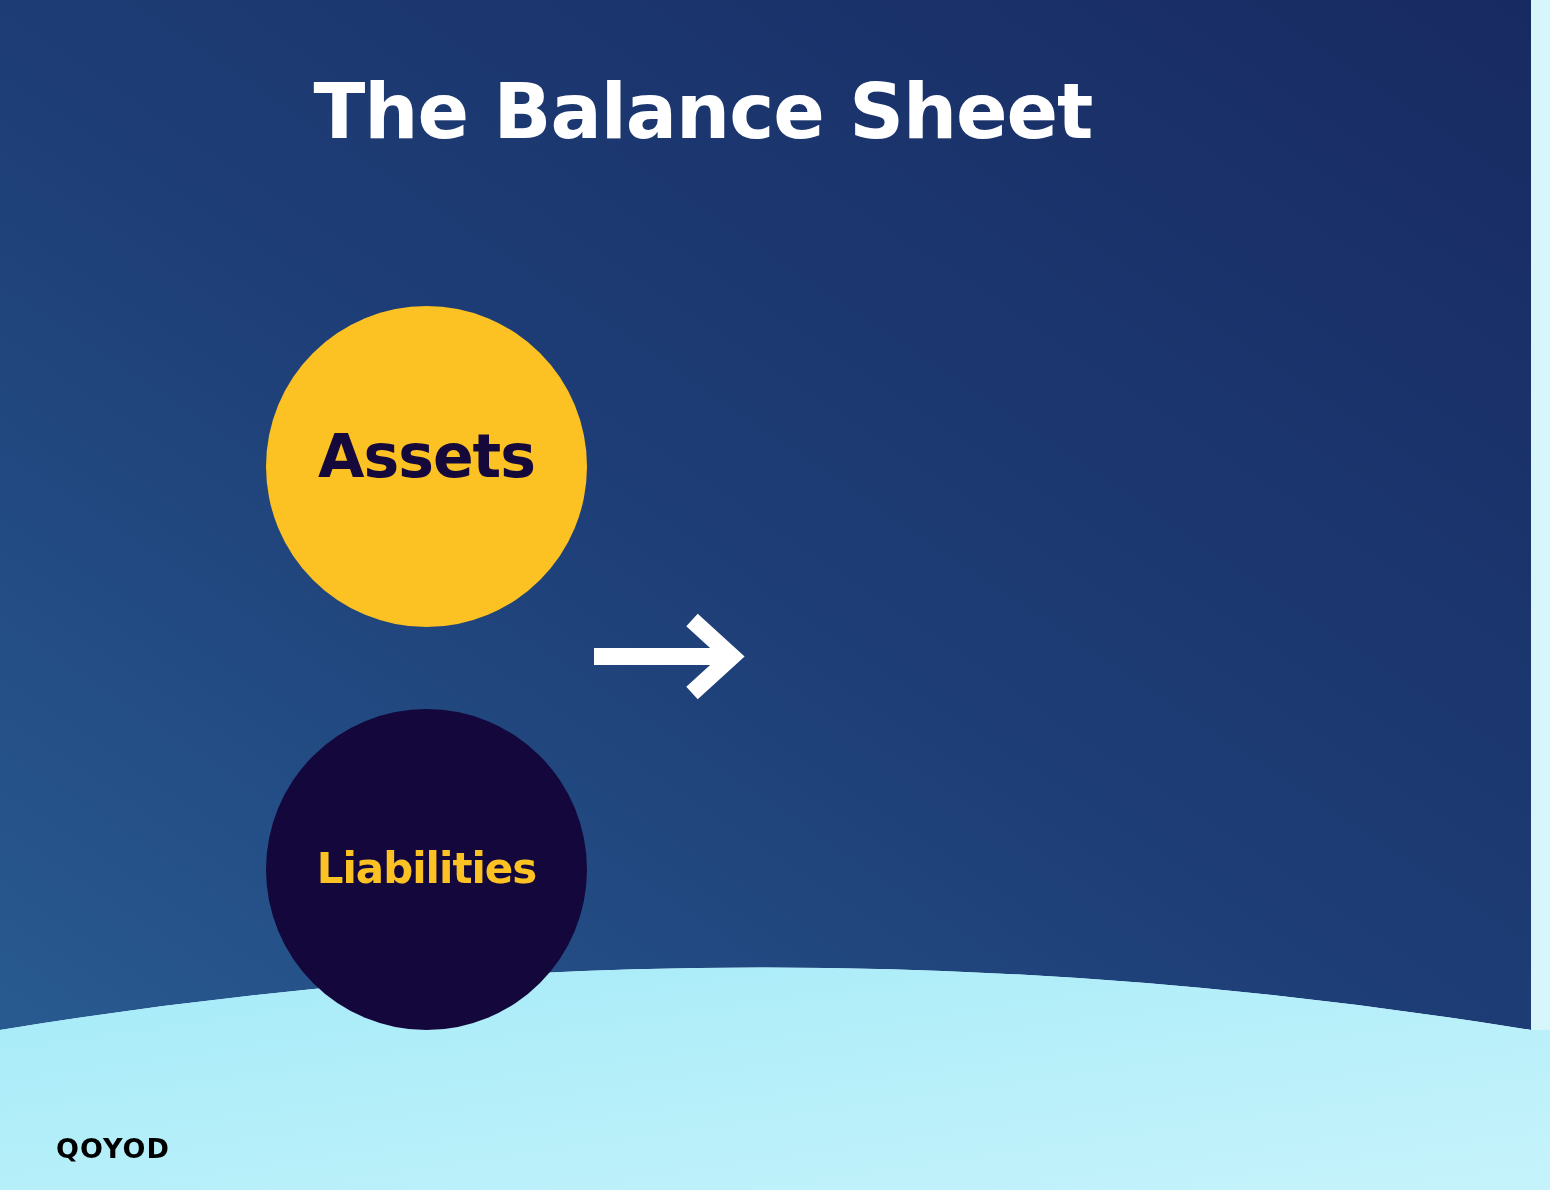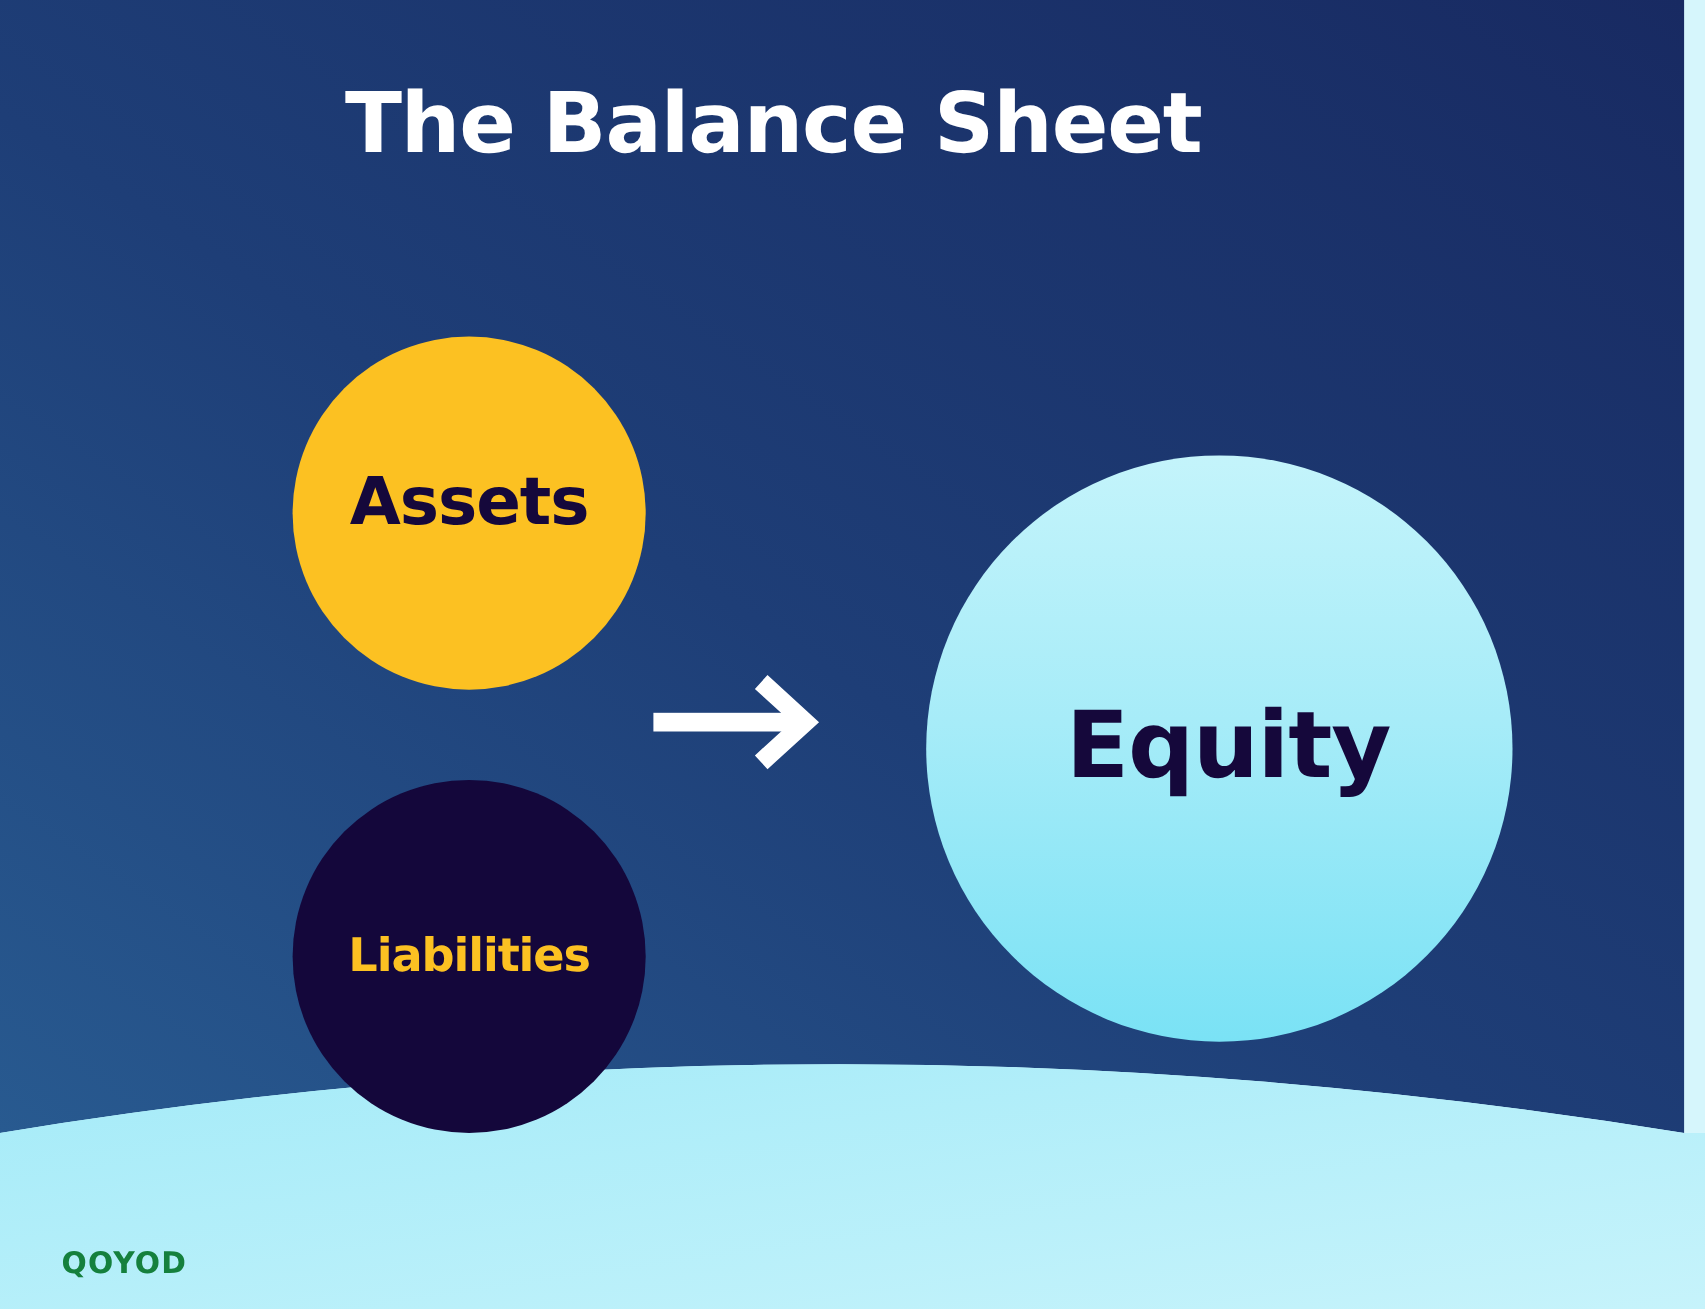--- a/index.html
+++ b/index.html
@@ -11,21 +11,21 @@
     .title-line2 { top: 168px; font-size: 75px; line-height: 100px; }
     .circle { position: absolute; border-radius: 50%; display: flex; align-items: center; justify-content: center; }
     .circle-assets { left: 266px; top: 306px; width: 321px; height: 321px; background: #fcc122; }
     .circle-liabilities { left: 266px; top: 709px; width: 321px; height: 321px; background: #14073b; }
     .circle-equity { left: 842px; top: 414px; width: 533px; height: 533px; background: linear-gradient(180deg, #c4f4fb 0%, #a7ecf8 45%, #7ae2f5 100%); }
     .label { font-family: "DejaVu Sans", sans-serif; font-weight: bold; white-space: nowrap; }
     .label-assets { color: #15083b; font-size: 60px; letter-spacing: -1px; margin-top: -22px; }
     .label-liabilities { color: #fcc122; font-size: 42px; letter-spacing: -1px; margin-top: -3px; }
     .label-equity { color: #15083b; font-size: 84px; letter-spacing: -1px; margin-left: 16px; margin-top: -8px; }
     .arrow { position: absolute; left: 592px; top: 612px; }
-    .logo { position: absolute; left: 56px; top: 1133px; font-family: "DejaVu Sans", sans-serif; font-weight: bold; font-size: 27px; color: #15803d; letter-spacing: 1px; }
+    .logo { position: absolute; left: 56px; top: 1133px; font-family: "DejaVu Sans", sans-serif; font-weight: bold; font-size: 27px; color: #000000; letter-spacing: 1px; }
   </style>
 </head>
 <body>
 
 <div class="canvas">
   <svg class="bg-svg" width="1550" height="1190" viewBox="0 0 1550 1190">
     <defs>
       <linearGradient id="bgGrad" x1="0" y1="1" x2="1" y2="0">
         <stop offset="0" stop-color="#285a90"></stop>
         <stop offset="0.45" stop-color="#1e3e77"></stop>
@@ -49,18 +49,15 @@
 
   <div class="circle circle-assets">
     <span class="label label-assets">Assets</span>
   </div>
 
   <svg class="arrow" width="155" height="90" viewBox="0 0 155 90">
     <rect x="2" y="36" width="140" height="17" fill="#ffffff"></rect>
     <polyline points="100,8 140,44.5 100,81" fill="none" stroke="#ffffff" stroke-width="17" stroke-linecap="butt" stroke-linejoin="miter"></polyline>
   </svg>
 
-  <div class="circle circle-equity">
-    <span class="label label-equity">Equity</span>
-  </div>
 
   <div class="logo">QOYOD</div>
 </div>
 
 </body></html>

